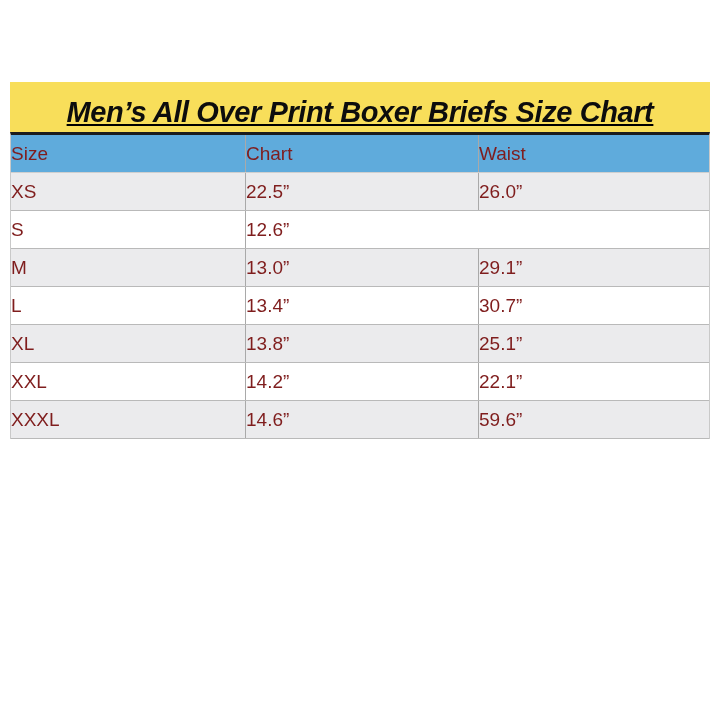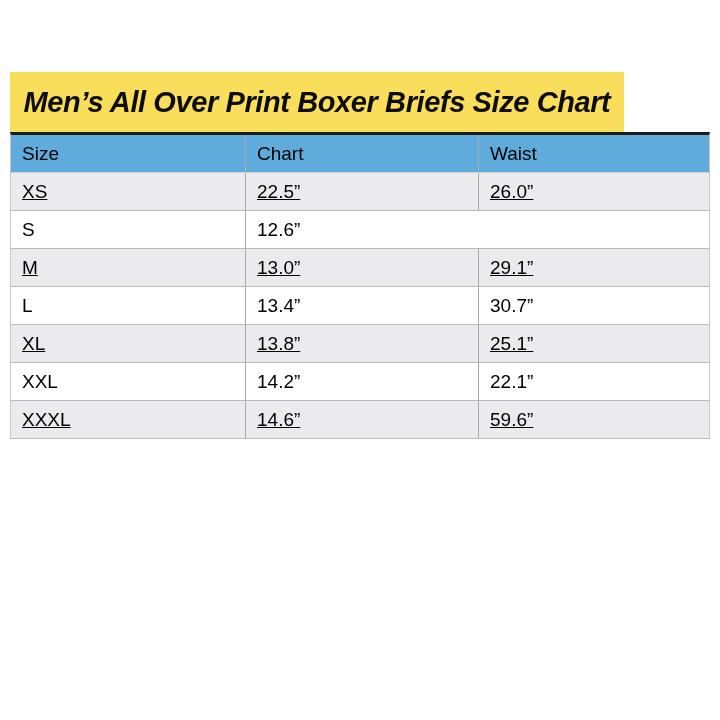--- a/index.html
+++ b/index.html
@@ -11,27 +11,28 @@
   .canvas {
     position: relative;
     width: 720px;
     height: 720px;
     background: #ffffff;
     overflow: hidden;
   }
   .banner {
     position: absolute;
     left: 10px;
-    top: 72px;
-    width: 614px;
+    top: 82px;
+    width: 700px;
     height: 60px;
     background: var(--banner-bg, #F8DE5A);
     display: flex;
     align-items: center;
     justify-content: center;
+    text-decoration: underline;
   }
   .banner h1 {
     margin: 0;
     font-size: 29px;
     font-weight: bold;
     font-style: italic;
     letter-spacing: -0.4px;
     color: #0d0d0d;
     white-space: nowrap;
   }
@@ -48,28 +49,27 @@
   .tr {
     display: flex;
     height: 38px;
     align-items: center;
     box-sizing: border-box;
   }
   .thead {
     background: var(--header-bg, #5FABDC);
     border-bottom: 1px solid #cfcfcf;
   }
-  .tr.even { background: var(--row-alt-bg, #EBEBED); text-decoration: underline; }
+  .tr.even { background: var(--row-alt-bg, #EBEBED); }
   .tr.odd  { background: var(--row-bg, #FFFFFF); }
   .tbody .tr { border-bottom: 1px solid #b9b9b9; }
   .cell {
     box-sizing: border-box;
-    padding-left: 11px;
     font-size: 19px;
-    color: #000000;
+    color: #7f1d1d;
     height: 100%;
     display: flex;
     align-items: center;
   }
   .col-0 { width: 234px; }
   .col-1 { width: 233px; border-left: 1px solid #a9a9a9; }
   .col-2 { width: 200px; border-left: 1px solid #a9a9a9; }
 </style>
 </head>
 <body>

